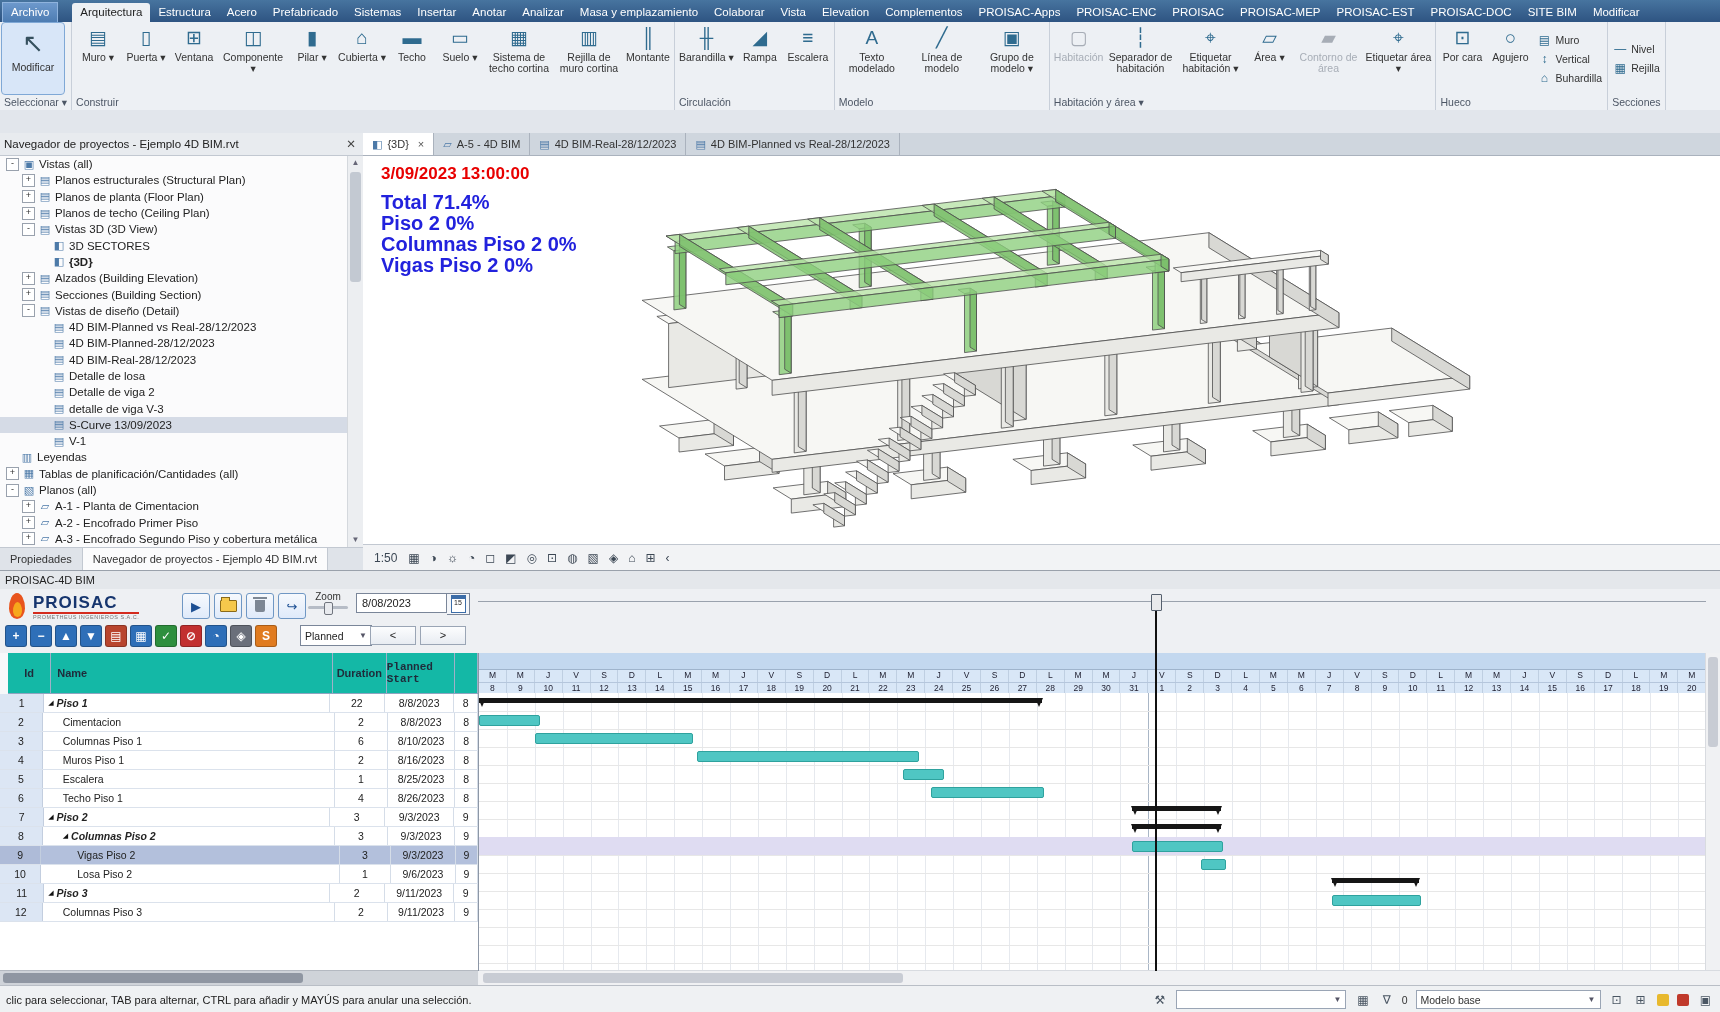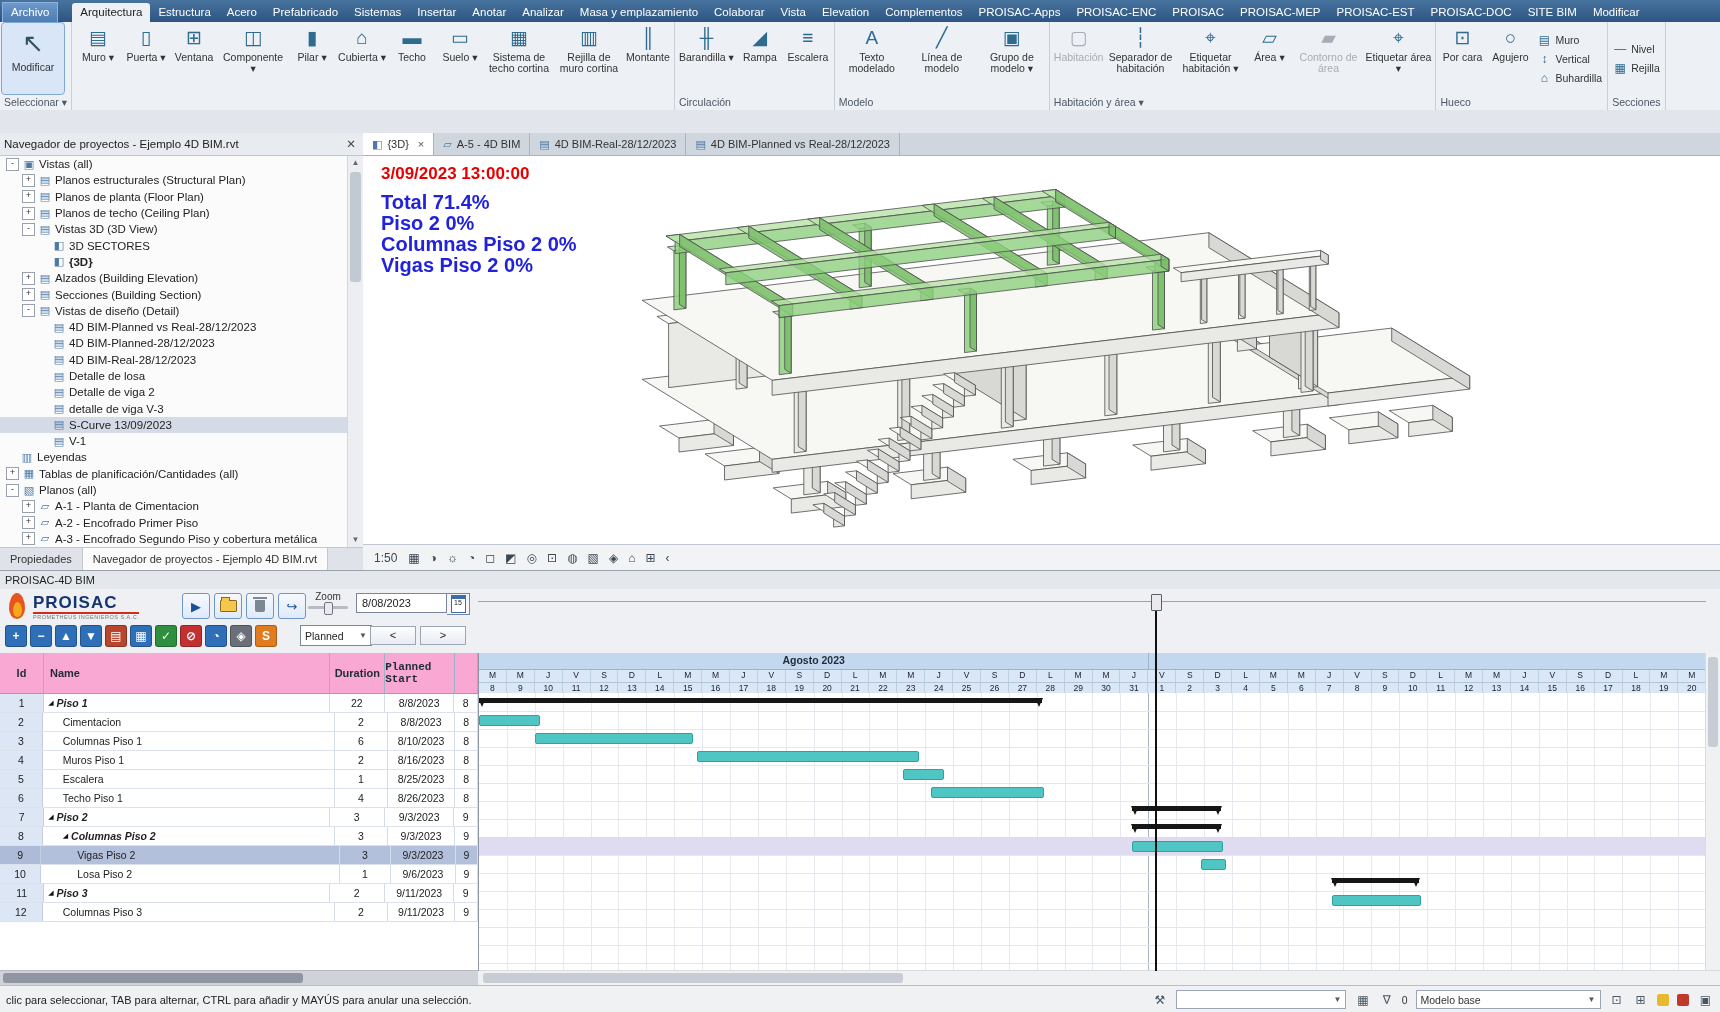--- a/index.html
+++ b/index.html
@@ -103,21 +103,21 @@
   #pprev{position:absolute;left:370px;top:37px;width:44px;height:17px;}
   #pnext{position:absolute;left:420px;top:37px;width:44px;height:17px;}
   .navbtn{background:linear-gradient(#fcfdfe,#e8ecf2);border:1px solid #9aa5b5;font-size:11px;text-align:center;line-height:16px;color:#222;}
   #timeline-track{position:absolute;top:30px;left:478px;width:1228px;height:1px;background:#9aa2ad;}
   #timeline-handle{position:absolute;top:23px;width:9px;height:15px;background:#e9eaec;border:1px solid #55606e;border-radius:1px;z-index:8;}
   #current-line{position:absolute;top:30px;bottom:15px;width:2px;background:#111;z-index:7;}
 
   
   #grid{position:absolute;top:82px;left:0;right:0;bottom:15px;display:flex;}
   #ttable{width:478px;flex:0 0 478px;background:#f7f8fa;border-right:1px solid #8d97a6;display:flex;flex-direction:column;overflow:hidden;}
-  #thead{height:40px;display:flex;background:#f9a8d4;border-bottom:1px solid #8fa4c0;}
+  #thead{height:40px;display:flex;background:#14b8a6;border-bottom:1px solid #8fa4c0;margin-left:8px;}
   .hcell{border-right:1px solid #9fb0c8;font-size:11px;font-weight:bold;color:#1f2b3a;display:flex;align-items:center;justify-content:center;overflow:hidden;}
   .hcell.name{justify-content:flex-start;padding-left:6px;}
   #tbody{flex:1;position:relative;background:#fff;}
   .trow{display:flex;height:18px;border-bottom:1px solid #dbe2ec;background:#fff;}
   .trow.sel{background:#b3c0dc;}
   .tcell{font-size:10.5px;display:flex;align-items:center;overflow:hidden;border-right:1px solid #d5dde8;white-space:nowrap;}
   .tcell.id{justify-content:center;background:#dce6f4;border-right:1px solid #c3cedf;color:#222;}
   .trow.sel .tcell.id{background:#aebbd8;}
   .tcell.c{justify-content:center;}
   .tmark{font-size:7px;margin-right:3px;color:#111;}
@@ -241,20 +241,21 @@
         </div>
         <div class="rbtn">
           <div class="icn">▥</div>
           <div class="lbl">Rejilla de muro cortina</div>
         </div>
         <div class="rbtn">
           <div class="icn">║</div>
           <div class="lbl">Montante</div>
         </div>
       </div>
+      <div class="rlabel">Construir</div>
     </div>
     <div class="rgroup">
       <div class="rbuttons">
         <div class="rbtn">
           <div class="icn">╫</div>
           <div class="lbl">Barandilla ▾</div>
         </div>
         <div class="rbtn">
           <div class="icn">◢</div>
           <div class="lbl">Rampa</div>
@@ -918,21 +919,20 @@
             </div>
             <div class="tcell c" style="width: 55px;">2</div>
             <div class="tcell c" style="width: 70px;">9/11/2023</div>
             <div class="tcell c" style="width: 23px;">9</div>
           </div>
         </div>
     </div>
     <div id="gantt">
       <div id="ghead">
         <div id="g-months">
-            <div class="g-month" style="width: 54.5455%;">Agosto 2023</div>
           </div>
         <div id="g-letters" class="g-days">
             <div class="g-day" style="width: 2.27273%;">M</div>
             <div class="g-day" style="width: 2.27273%;">M</div>
             <div class="g-day" style="width: 2.27273%;">J</div>
             <div class="g-day" style="width: 2.27273%;">V</div>
             <div class="g-day" style="width: 2.27273%;">S</div>
             <div class="g-day" style="width: 2.27273%;">D</div>
             <div class="g-day" style="width: 2.27273%;">L</div>
             <div class="g-day" style="width: 2.27273%;">M</div>

